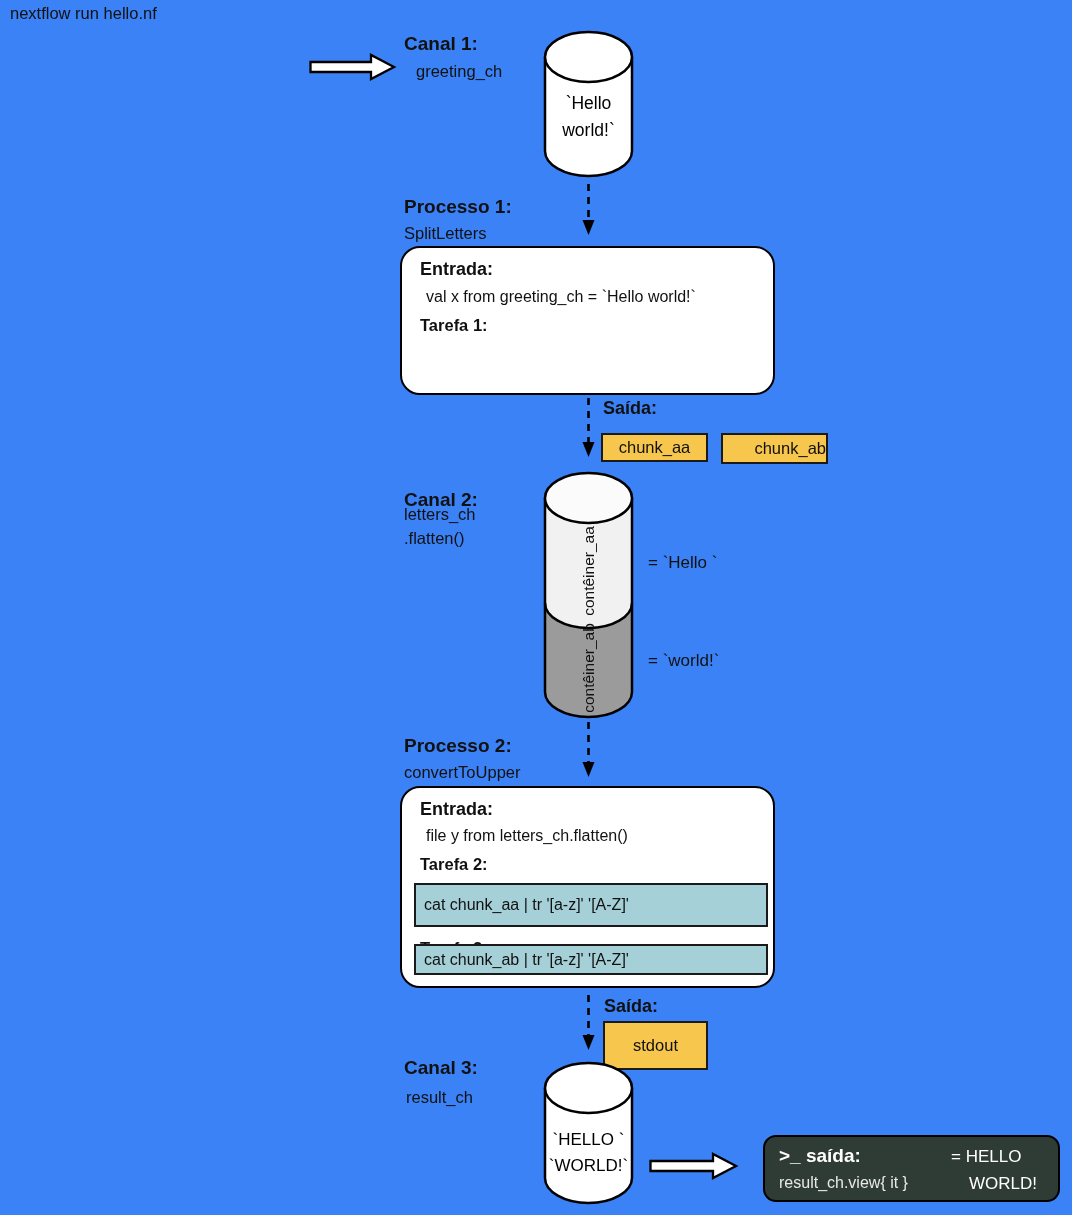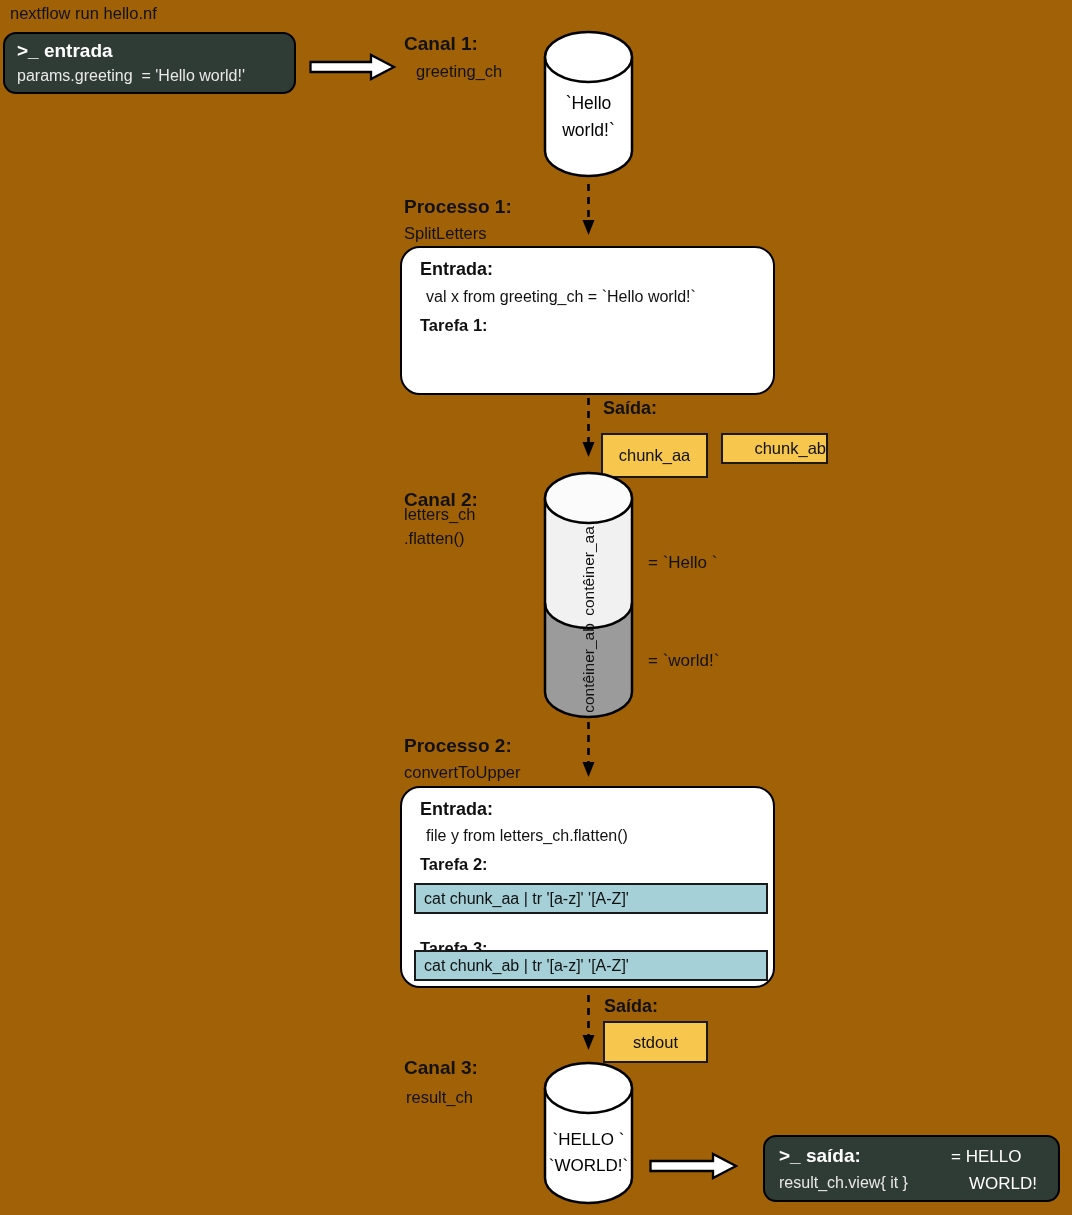--- a/index.html
+++ b/index.html
@@ -1,17 +1,17 @@
 <!DOCTYPE html>
 <html><head>
 <meta charset="utf-8">
 <style>
   html,body{margin:0;padding:0;background:#fff;}
   #canvas{
-    position:relative;width:1072px;height:1215px;background:#a16207;
+    position:relative;width:1072px;height:1215px;background:#3b82f6;
     font-family:"Liberation Sans","DejaVu Sans",sans-serif;color:#111;overflow:hidden;
   }
   .abs{position:absolute;}
   .h-bold{font-weight:bold;font-size:19px;line-height:1.1;}
   .sub{font-size:16.5px;line-height:1.1;}
   .code{font-size:16px;line-height:1.15;}
   .ws-pre{white-space:pre;}
   .terminal{
     background:#2f3b35;border:2.5px solid #000;border-radius:13px;color:#fff;box-sizing:border-box;
   }
@@ -34,24 +34,20 @@
   svg{display:block;}
   svg text{font-family:"Liberation Sans","DejaVu Sans",sans-serif;}
 </style>
 </head>
 <body>
 
 <div id="canvas">
 
   <div class="abs sub" style="left:10px;top:4px;font-size:16.5px;">nextflow run hello.nf</div>
 
-  <div class="abs terminal" style="left:3px;top:32px;width:293px;height:62px;">
-    <div class="abs t-title" style="left:12px;top:6px;">&gt;_ entrada</div>
-    <div class="abs t-code ws-pre" style="left:12px;top:33px;">params.greeting  = 'Hello world!'</div>
-  </div>
 
   <svg class="abs" style="left:309px;top:53px;" width="88" height="28" viewBox="0 0 88 28">
     <polygon points="1.5,9 62,9 62,2 85,14 62,26 62,19 1.5,19" fill="#fff" stroke="#000" stroke-width="2.3"></polygon>
   </svg>
 
   <div class="abs h-bold" style="left:404px;top:34px;">Canal 1:</div>
   <div class="abs sub" style="left:416px;top:62px;">greeting_ch</div>
 
   <svg class="abs" style="left:543px;top:30px;" width="91" height="150" viewBox="0 0 91 150">
     <path d="M2 27 L2 121 A43.5 25 0 0 0 89 121 L89 27" fill="#fff" stroke="#000" stroke-width="2.5"></path>
@@ -72,21 +68,21 @@
     <div class="abs inner-bold" style="left:18px;top:11px;">Entrada:</div>
     <div class="abs code" style="left:24px;top:40px;">val x from greeting_ch = `Hello world!`</div>
     <div class="abs tarefa-bold" style="left:18px;top:68px;text-align:right;">Tarefa 1:</div>
   </div>
 
   <div class="abs inner-bold" style="left:603px;top:398px;">Saída:</div>
   <svg class="abs" style="left:580px;top:398px;" width="17" height="60" viewBox="0 0 17 60">
     <line x1="8.5" y1="0" x2="8.5" y2="44" stroke="#000" stroke-width="2.6" stroke-dasharray="7 6"></line>
     <polygon points="2.5,44 14.5,44 8.5,59" fill="#000"></polygon>
   </svg>
-  <div class="abs chunk-box" style="left:601px;top:433px;width:107px;height:45px;align-items:center;">
+  <div class="abs chunk-box" style="left:601px;top:433px;width:107px;height:29px;align-items:center;">
     <span>chunk_aa</span>
   </div>
   <div class="abs chunk-box" style="left:721px;top:433px;width:107px;height:31px;justify-content:flex-end;">
     <span>chunk_ab</span>
   </div>
 
   <div class="abs h-bold" style="left:404px;top:490px;">Canal 2:</div>
   <div class="abs sub" style="left:404px;top:505px;">letters_ch</div>
   <div class="abs sub" style="left:404px;top:529px;">.flatten()</div>
 
@@ -108,35 +104,35 @@
     <polygon points="2.5,40 14.5,40 8.5,55" fill="#000"></polygon>
   </svg>
 
   <div class="abs h-bold" style="left:404px;top:736px;">Processo 2:</div>
   <div class="abs sub" style="left:404px;top:763px;">convertToUpper</div>
 
   <div class="abs proc-box" style="left:400px;top:786px;width:375px;height:202px;">
     <div class="abs inner-bold" style="left:18px;top:11px;">Entrada:</div>
     <div class="abs code" style="left:24px;top:39px;">file y from letters_ch.flatten()</div>
     <div class="abs tarefa-bold" style="left:18px;top:67px;">Tarefa 2:</div>
-    <div class="abs task-box" style="left:12px;top:95px;width:354px;height:31px;">
+    <div class="abs task-box" style="left:12px;top:95px;width:354px;height:44px;">
       <span>cat chunk_aa | tr '[a-z]' '[A-Z]'</span>
     </div>
     <div class="abs tarefa-bold" style="left:18px;top:131px;margin-top:20px;">Tarefa 3:</div>
-    <div class="abs task-box" style="left:12px;top:156px;width:354px;height:31px;margin-top:6px;">
+    <div class="abs task-box" style="left:12px;top:156px;width:354px;height:31px;">
       <span>cat chunk_ab | tr '[a-z]' '[A-Z]'</span>
     </div>
   </div>
 
   <div class="abs inner-bold" style="left:604px;top:996px;">Saída:</div>
   <svg class="abs" style="left:580px;top:995px;" width="17" height="56" viewBox="0 0 17 56">
     <line x1="8.5" y1="0" x2="8.5" y2="40" stroke="#000" stroke-width="2.6" stroke-dasharray="7 6"></line>
     <polygon points="2.5,40 14.5,40 8.5,55" fill="#000"></polygon>
   </svg>
-  <div class="abs chunk-box" style="left:603px;top:1021px;width:105px;height:42px;text-align:right;">
+  <div class="abs chunk-box" style="left:603px;top:1021px;width:105px;height:49px;text-align:right;">
     <span>stdout</span>
   </div>
 
   <div class="abs h-bold" style="left:404px;top:1058px;">Canal 3:</div>
   <div class="abs sub" style="left:406px;top:1088px;">result_ch</div>
 
   <svg class="abs" style="left:543px;top:1061px;" width="91" height="146" viewBox="0 0 91 146">
     <path d="M2 27 L2 117 A43.5 25 0 0 0 89 117 L89 27" fill="#fff" stroke="#000" stroke-width="2.5"></path>
     <ellipse cx="45.5" cy="27" rx="43.5" ry="25" fill="#fff" stroke="#000" stroke-width="2.5"></ellipse>
     <text x="45.5" y="84" text-anchor="middle" font-size="17">`HELLO `</text>

